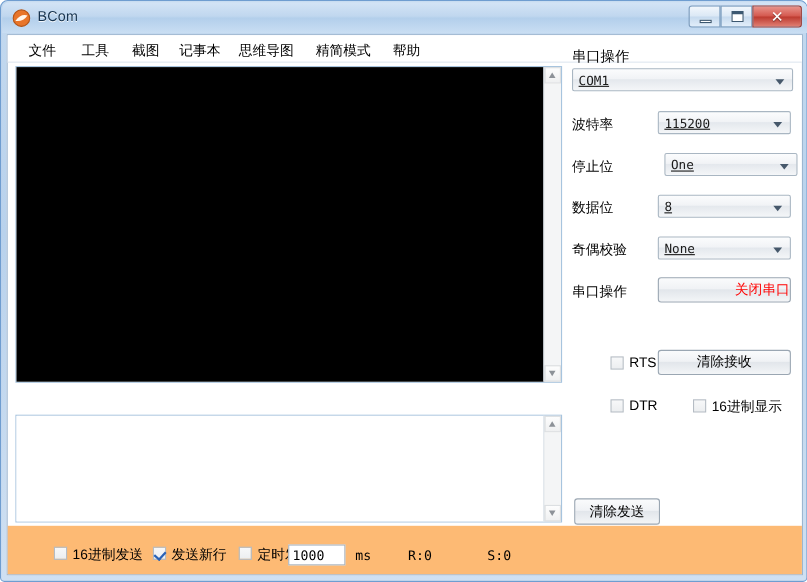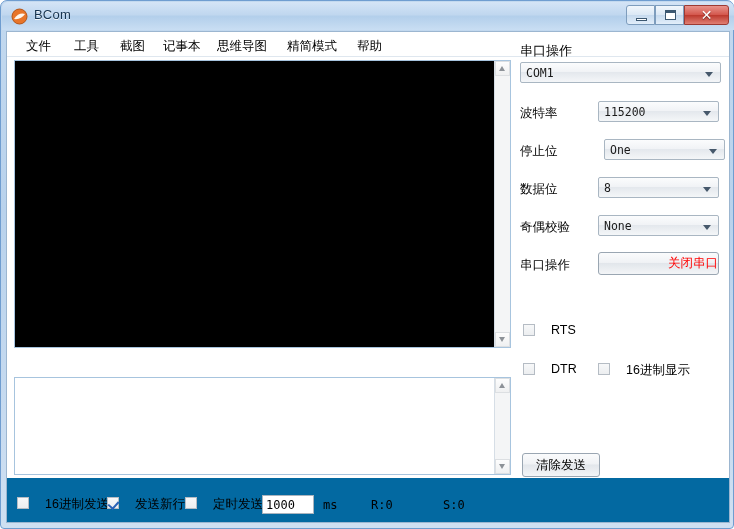--- a/index.html
+++ b/index.html
@@ -194,20 +194,21 @@
     border: 1px solid #a9b6c2;
     border-radius: 2px;
     background: linear-gradient(to bottom, #fbfcfd 0%, #f1f3f6 45%, #e4e8ed 50%, #f4f6f8 100%);
   }
   .combo .cval {
     position: absolute;
     left: 5px; top: 3px;
     font-family: "DejaVu Sans Mono", monospace;
     font-size: 11.5px;
     color: #1a1a1a;
+    text-decoration: underline;
   }
   .combo .carrow {
     position: absolute;
     right: 7px; top: 9px;
     width: 0; height: 0;
     border-left: 4.5px solid transparent;
     border-right: 4.5px solid transparent;
     border-top: 5px solid #46586b;
   }
 
@@ -224,22 +225,23 @@
     font-family: "Liberation Sans", sans-serif;
   }
   .btn.red { color: #ff0000; text-align: right; }
 
   
   .cb {
     position: absolute;
     font-size: 12.5px;
     color: #000;
     white-space: nowrap;
-    padding-left: 28px;
+    padding-left: 17px;
     cursor: default;
+    margin-left: 32px;
   }
   .cb::before {
     content: "";
     position: absolute;
     left: 0; top: 1px;
     width: 12px; height: 12px;
     box-sizing: border-box;
     border: 1px solid #b5bcc4;
     background: linear-gradient(to bottom, #f7f8f9, #eceef0);
   }
@@ -251,21 +253,21 @@
     border: solid #2a62b6;
     border-width: 0 2px 2px 0;
     transform: rotate(42deg);
   }
 
   
   #bottombar {
     position: absolute;
     left: 0; bottom: 0;
     width: 722px; height: 44px;
-    background: #0369a1;
+    background: #fdba74;
   }
   #interval-input {
     position: absolute;
     left: 255px; top: 482px;
     width: 52px; height: 19px;
     box-sizing: border-box;
     border: 1px solid #aab4be;
     background: #ffffff;
     font-family: "DejaVu Sans Mono", monospace;
     font-size: 12px;
@@ -376,20 +378,21 @@
     <div class="panel-label" style="left:513px; top:187px;">奇偶校验</div>
     <div class="combo" style="left:591px; top:183px; width:121px;">
       <span class="cval">None</span>
       <span class="carrow"></span>
     </div>
 
     <div class="panel-label" style="left:513px; top:225px;">串口操作</div>
     <div class="btn red" style="left: 591px; top: 220px; width: 121px; height: 23px; line-height: 21px; color: rgb(255, 0, 0);">关闭串口</div>
 
     <div class="cb" style="left:516px; top:291px;">RTS</div>
+    <div class="btn" style="left:591px; top:286px; width:121px; height:23px; line-height:21px;">清除接收</div>
 
     <div class="cb" style="left:516px; top:330px;">DTR</div>
     <div class="cb" style="left:591px; top:330px;">16进制显示</div>
 
     <div class="btn" style="left:515px; top:421px; width:78px; height:24px; line-height:22px;">清除发送</div>
 
     <div id="bottombar">
       <div class="cb" style="left:10px; top:18px;">16进制发送</div>
       <div class="cb checked" style="left:100px; top:18px;">发送新行</div>
       <div class="cb" style="left:178px; top:18px;">定时发送</div>

